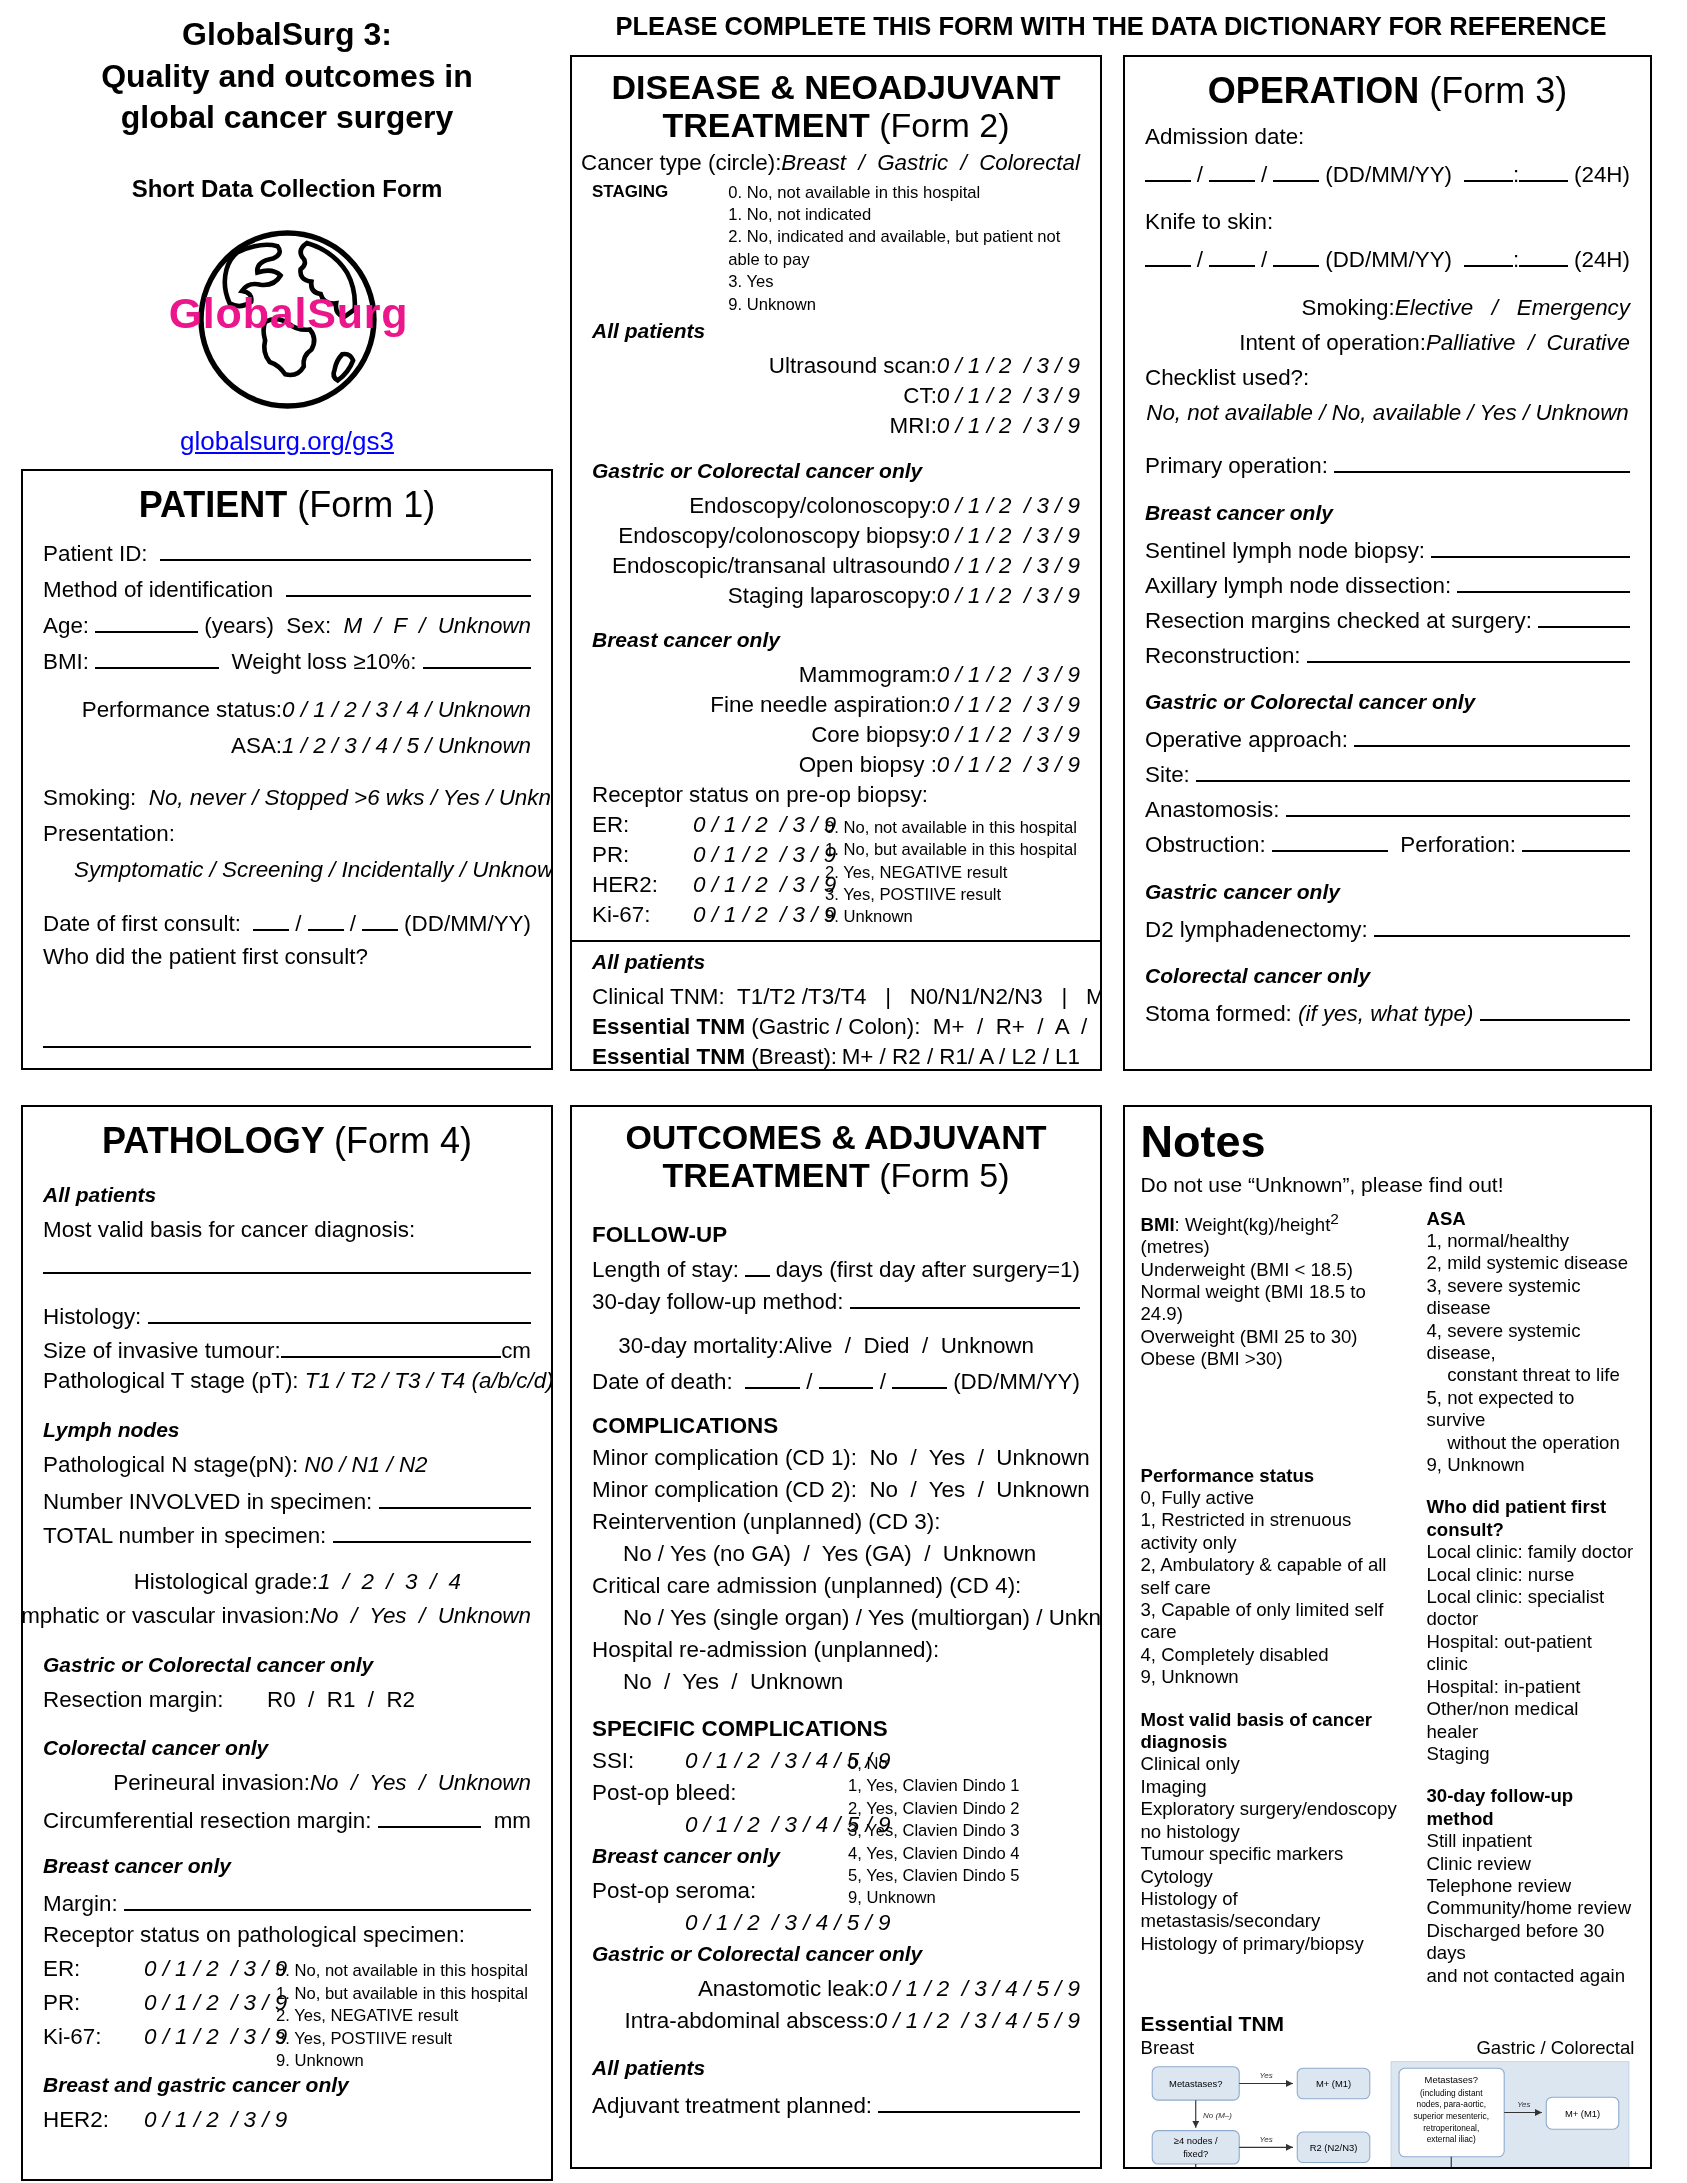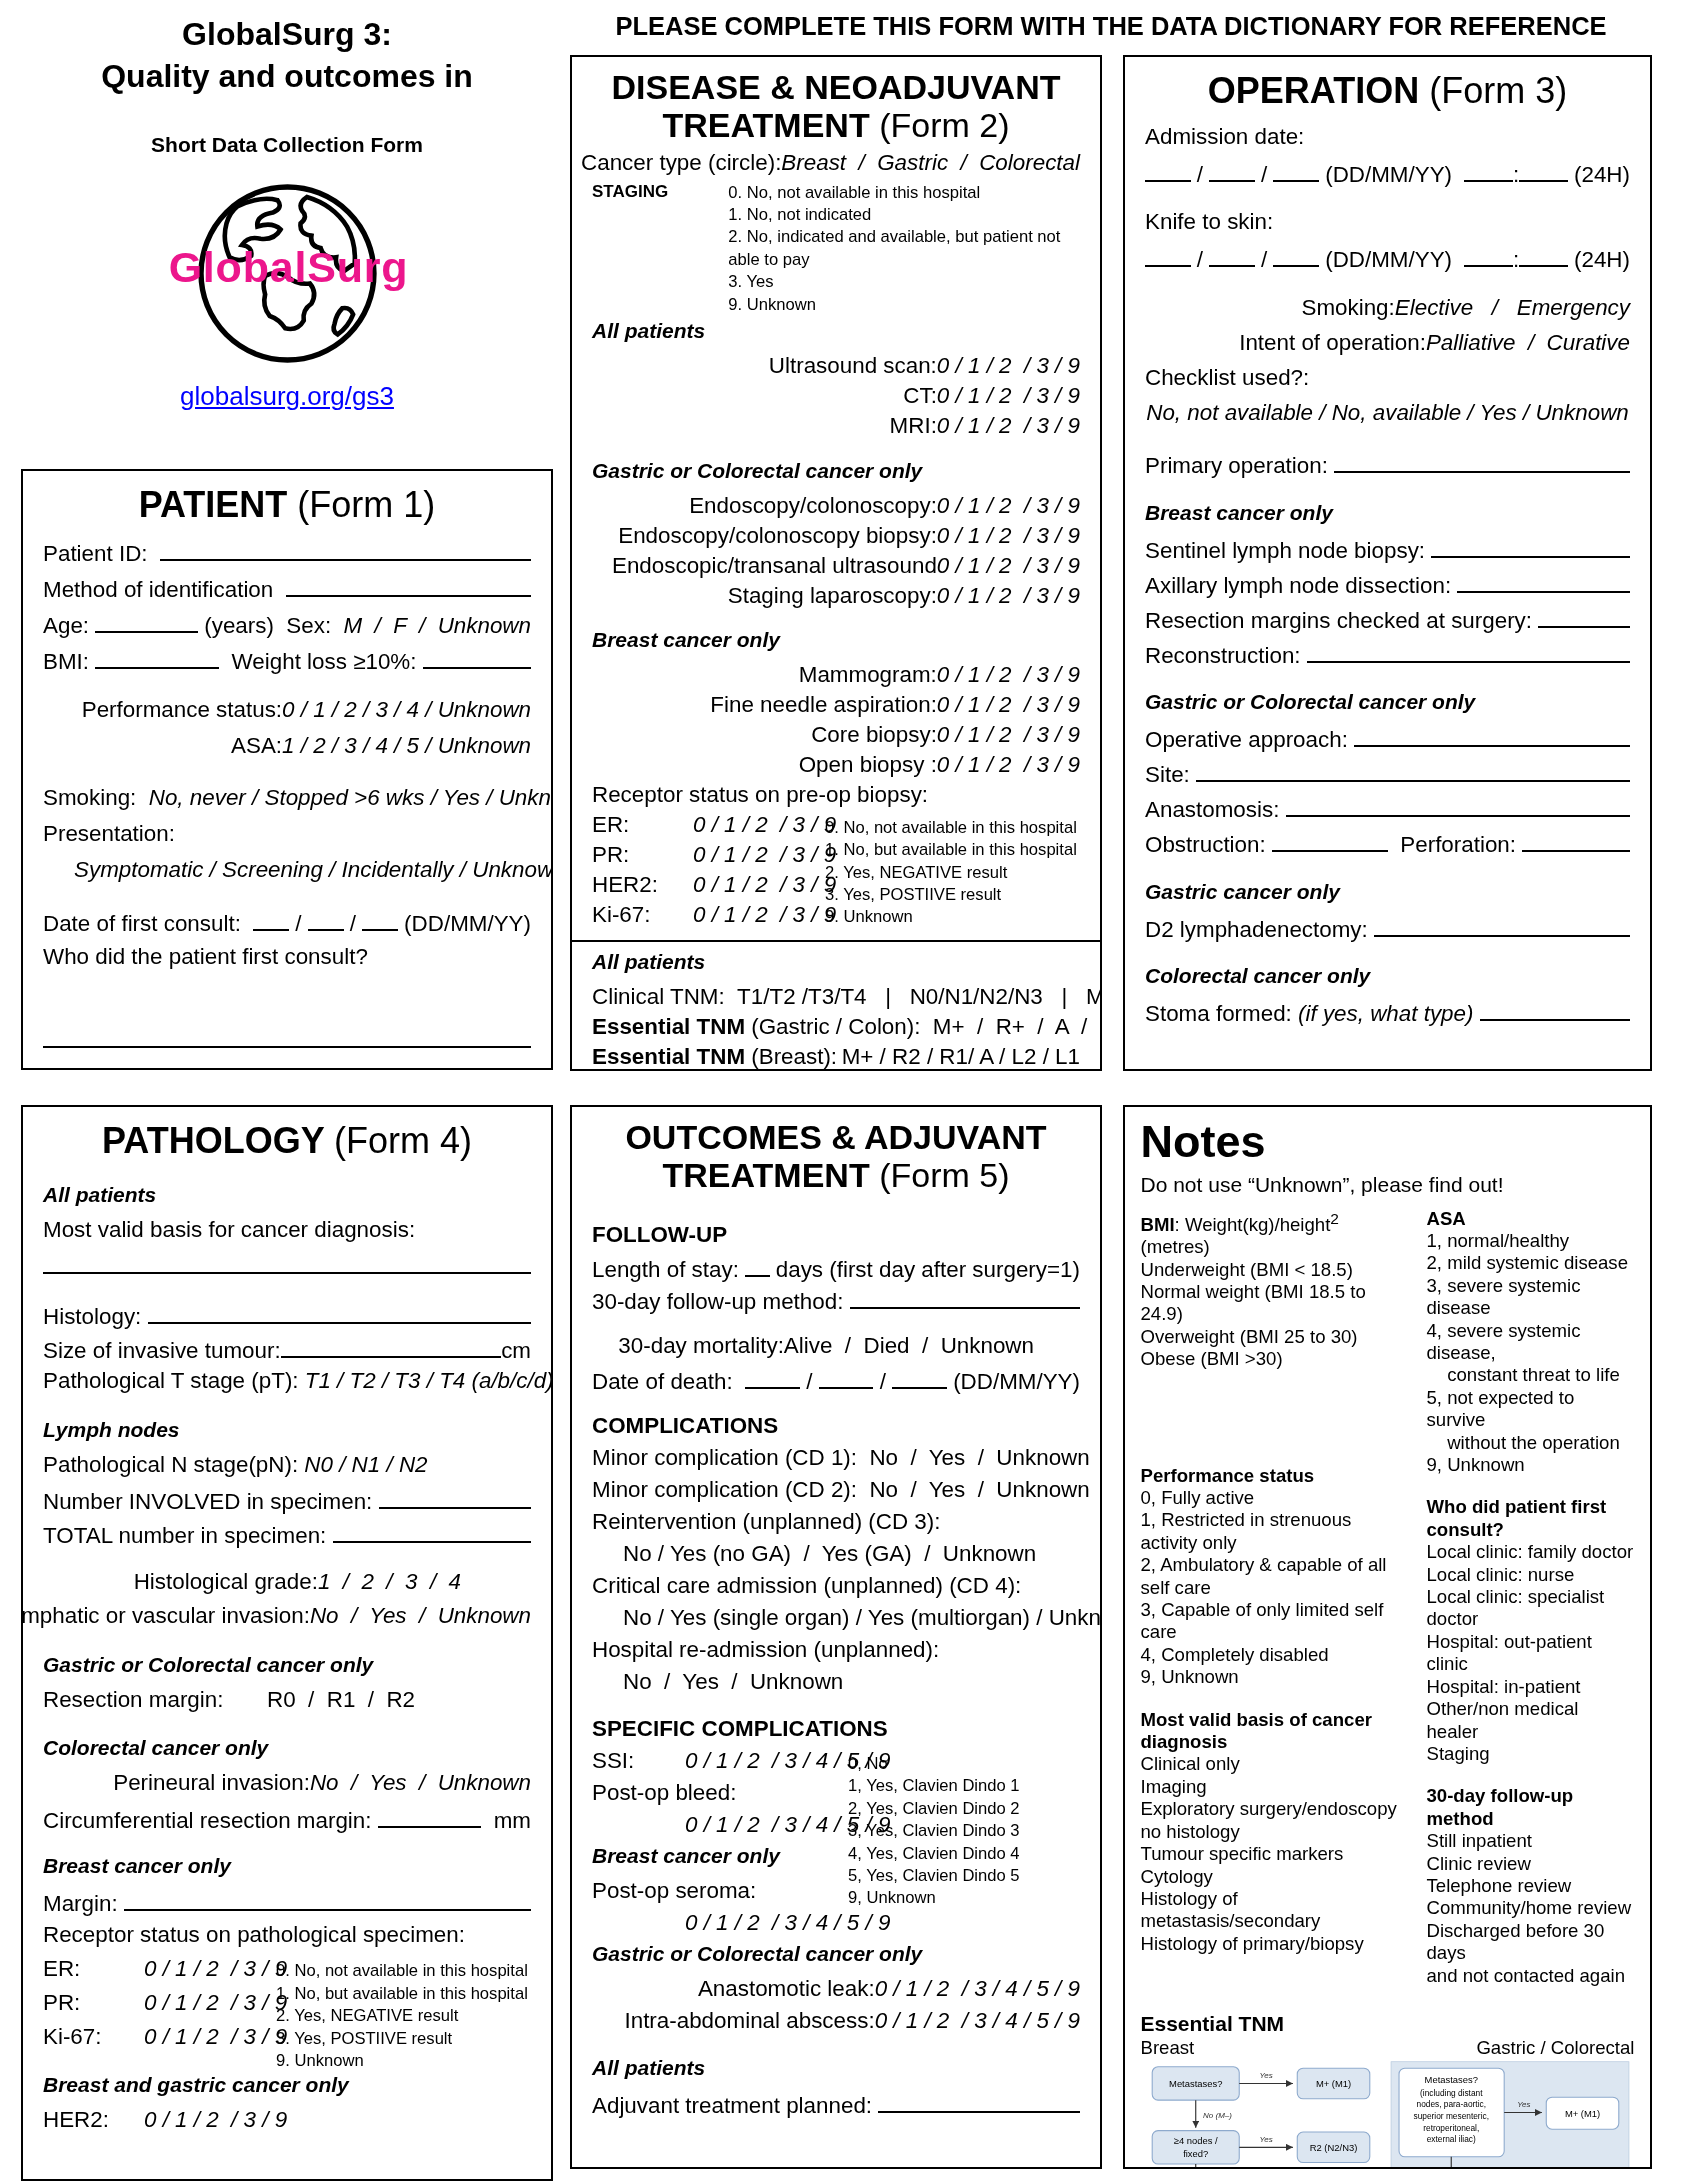--- a/index.html
+++ b/index.html
@@ -33,21 +33,21 @@
   #form5 .row{min-height:32px;}
   #form5 .ftitle{font-size:34px;}
   .staging{display:flex;align-items:flex-start;margin:1.5px 0 3.1px;}
   .staging .slabel{font-weight:bold;font-size:17px;width:162px;}
   .rec-wrap{position:relative;}
   .rec-legend{position:absolute;right:0;top:4.6px;width:255px;}
   .rec-row .lbl{width:101px;}
   
   #intro{position:absolute;left:21px;top:14px;width:532px;text-align:center;}
   #intro .t1{font-size:32px;font-weight:bold;line-height:1.3;}
-  #intro .t2{font-size:21px;font-weight:bold;margin-top:36px;}
+  #intro .t2{font-size:24px;font-weight:bold;margin-top:36px;}
   #logo{position:relative;width:193px;margin:20px auto 0;}
   #logo .brand{position:absolute;left:-45px;top:66px;font-size:43px;font-weight:bold;
                letter-spacing:0.8px;width:286px;text-align:center;}
   #link-line{margin-top:7.7px;font-size:26px;}
   #link-line a{text-decoration:underline;cursor:pointer;}
   
   #banner{position:absolute;left:570px;top:12.4px;width:1082px;text-align:center;
           font-size:25.5px;font-weight:bold;}
   
   #notes{padding:7.7px 15.5px;}
@@ -73,20 +73,21 @@
 </head>
 <body>
 
 <div id="page">
 
   <div id="banner">PLEASE COMPLETE THIS FORM WITH THE DATA DICTIONARY FOR REFERENCE</div>
 
   <div id="intro">
     <div class="t1">GlobalSurg 3:</div>
     <div class="t1">Quality and outcomes in</div>
+    <div class="t1">global cancer surgery</div>
     <div class="t2">Short Data Collection Form</div>
     <div id="logo">
       <svg width="193" height="193" viewBox="0 0 250 250">
         <circle cx="125" cy="125" r="112" fill="#fff" stroke="#000" stroke-width="7"></circle>
         <path d="M60,38 q30,-14 52,-8 q8,10 -6,16 q-22,4 -20,18 q20,-6 30,4 q-8,14 -26,12 q-16,-4 -24,8 q14,2 12,14 q-14,10 -28,2 q-10,-22 -4,-44 q4,-14 14,-22 z" fill="#fff" stroke="#000" stroke-width="6"></path>
         <path d="M150,26 q34,10 52,38 q12,22 10,48 l-14,10 q-12,-4 -10,-18 q-16,2 -20,-12 q-14,-2 -12,-16 q-16,-2 -14,-16 q10,-8 2,-16 q-6,-10 6,-18 z" fill="#fff" stroke="#000" stroke-width="6"></path>
         <path d="M96,128 q16,-8 30,2 q12,10 28,8 q10,12 2,26 q-12,8 -10,22 q-8,14 -24,10 q-8,-12 -20,-16 q-10,-12 -6,-28 q-4,-14 0,-24 z" fill="#fff" stroke="#000" stroke-width="6"></path>
         <path d="M196,170 q10,-2 14,8 q-6,16 -20,26 q-8,-4 -4,-14 q2,-12 10,-20 z" fill="#fff" stroke="#000" stroke-width="6"></path>
       </svg>
       <div class="brand" style="color:#ec168c;">GlobalSurg</div>

